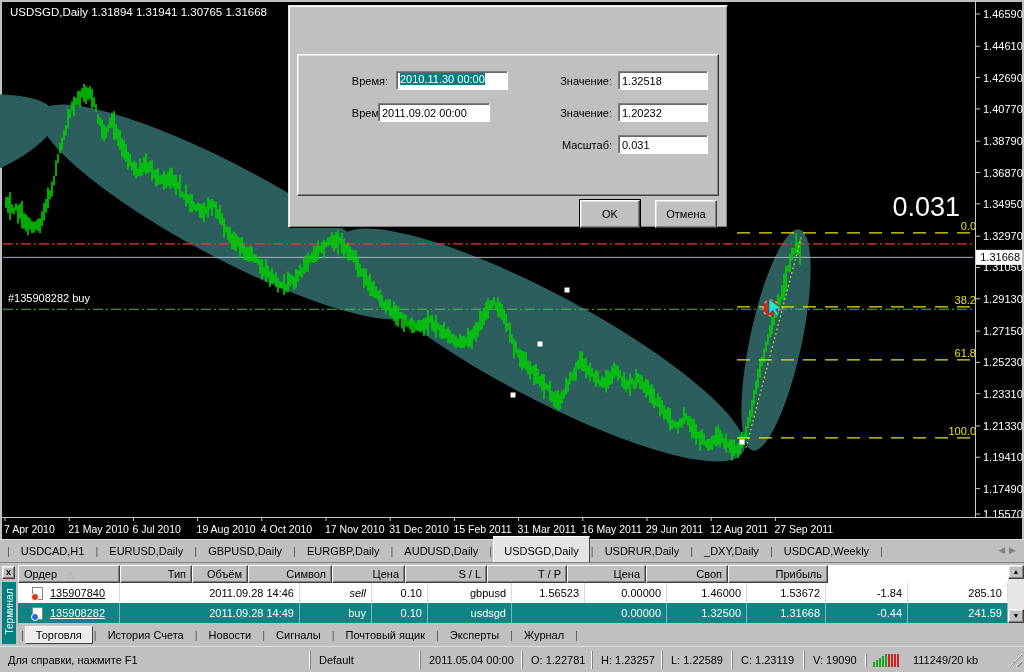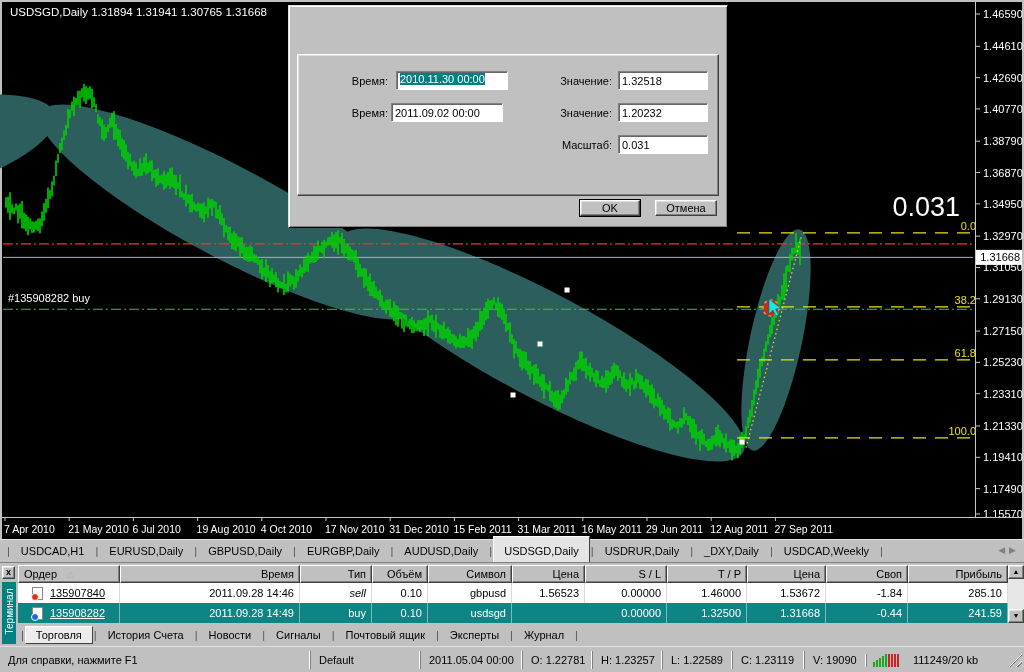--- a/index.html
+++ b/index.html
@@ -21,21 +21,21 @@
   .dtab.active{padding:4px 11px 4px 11px;height:14px;position:relative;z-index:2;margin-bottom:-2px;}
   .dlg-panel{position:absolute;left:8px;top:48px;width:420px;height:140px;
              border:1px solid;border-color:#ffffff #404040 #404040 #ffffff;box-shadow:inset -1px -1px 0 #808080,inset 1px 1px 0 #dfdfdf;}
   .dlabel{position:absolute;text-align:right;font-size:11px;}
   .dinput{position:absolute;height:15px;background:#fff;border:1px solid;border-color:#808080 #fff #fff #808080;
           box-shadow:inset 1px 1px 0 rgba(0,0,0,.6);font-size:11px;font-family:inherit;padding:1px 3px;width:104px;}
   .dinput.num{width:82px;}
   .fieldbox{position:absolute;height:15px;background:#fff;border:1px solid;border-color:#808080 #fff #fff #808080;
             box-shadow:inset 1px 1px 0 rgba(0,0,0,.6);padding:1px 3px;width:104px;}
   .hl{background:#008080;color:#fff;}
-  .dbtn{position:absolute;width:60px;height:16px;}
+  .dbtn{position:absolute;width:60px;height:28px;}
   .dbtn.default{box-shadow:0 0 0 1px #000,inset -1px -1px 0 #808080,inset 1px 1px 0 #dfdfdf;}
   
   .ctabs{position:absolute;left:0;top:539px;width:1024px;height:23px;background:#c0c0c0;border-top:1px solid #dfdfdf;
          display:flex;align-items:center;padding-left:6px;box-sizing:border-box;}
   .ctab{padding:3px 10px;color:#000;}
   .ctab.active{background:#e4e4e4;border:1px solid;border-color:#fff #404040 #404040 #fff;padding:8px 10px;}
   .csep{color:#555;padding:0 1px;}
   .cscroll{position:absolute;right:4px;top:6px;color:#808080;font-size:9px;letter-spacing:4px;}
   
   .terminal{position:absolute;left:0;top:562px;width:1024px;height:84px;background:#c0c0c0;border-top:1px solid #808080;}
@@ -580,21 +580,21 @@
       <line x1="775.4000000000001" y1="517.5" x2="775.4000000000001" y2="521" stroke="#c8c8c8"></line>
       <text x="774.4000000000001" y="533" fill="#ffffff" font-size="10.5" text-anchor="start">27 Sep 2011</text>
     </g>
   </svg>
 
 <div class="dlg">
   <div class="dlg-panel">
     <span class="dlabel" style="left:8px;top:20px;width:82px;">Время:</span>
     <div class="fieldbox" style="left:98px;top:16px;"><span class="hl">2010.11.30 00:00</span></div>
     <span class="dlabel" style="left:8px;top:52px;width:82px;">Время:</span>
-    <input class="dinput" style="left: 93px; top: 48px;" value="2011.09.02 00:00">
+    <input class="dinput" style="left: 80px; top: 48px;" value="2011.09.02 00:00">
     <span class="dlabel" style="left:250px;top:20px;width:64px;">Значение:</span>
     <input class="dinput num" style="left: 320px; top: 16px;" value="1.32518">
     <span class="dlabel" style="left:250px;top:52px;width:64px;">Значение:</span>
     <input class="dinput num" style="left: 320px; top: 48px;" value="1.20232">
     <span class="dlabel" style="left:250px;top:84px;width:64px;">Масштаб:</span>
     <input class="dinput num" style="left: 320px; top: 80px;" value="0.031">
   </div>
   <button class="dbtn btn95 default" style="left:291px;top:194px;">OK</button>
   <button class="dbtn btn95" style="left:366px;top:194px;width:62px;">Отмена</button>
 </div>
@@ -625,23 +625,20 @@
 <div class="terminal">
   <button class="t-close btn95">x</button>
   <div class="t-side">
       <span>Терминал</span>
     </div>
   <div class="t-grid">
     <div class="t-headrow" id="t-head">
         <div class="th left" style="width: 102px;">
           <span>Ордер</span>
           <span class="sort">△</span>
-        </div>
-        <div class="th" style="width: 180px;">
-          <span>Время</span>
         </div>
         <div class="th" style="width: 72px;">
           <span>Тип</span>
         </div>
         <div class="th" style="width: 56px;">
           <span>Объём</span>
         </div>
         <div class="th" style="width: 84px;">
           <span>Символ</span>
         </div>

